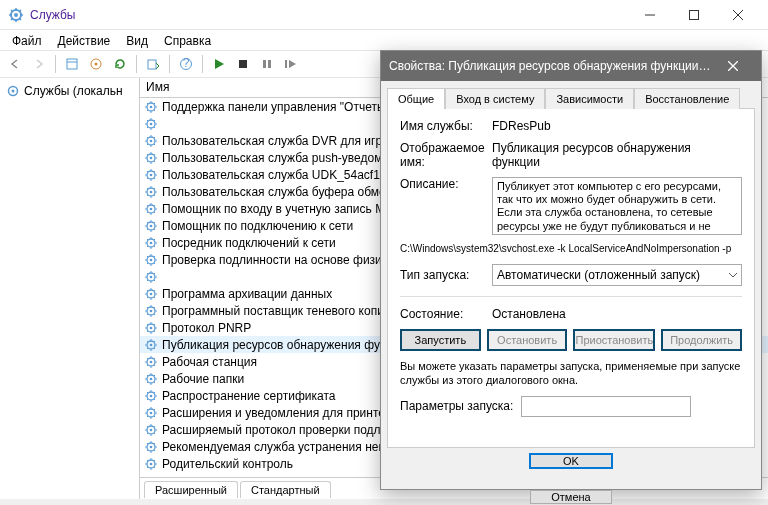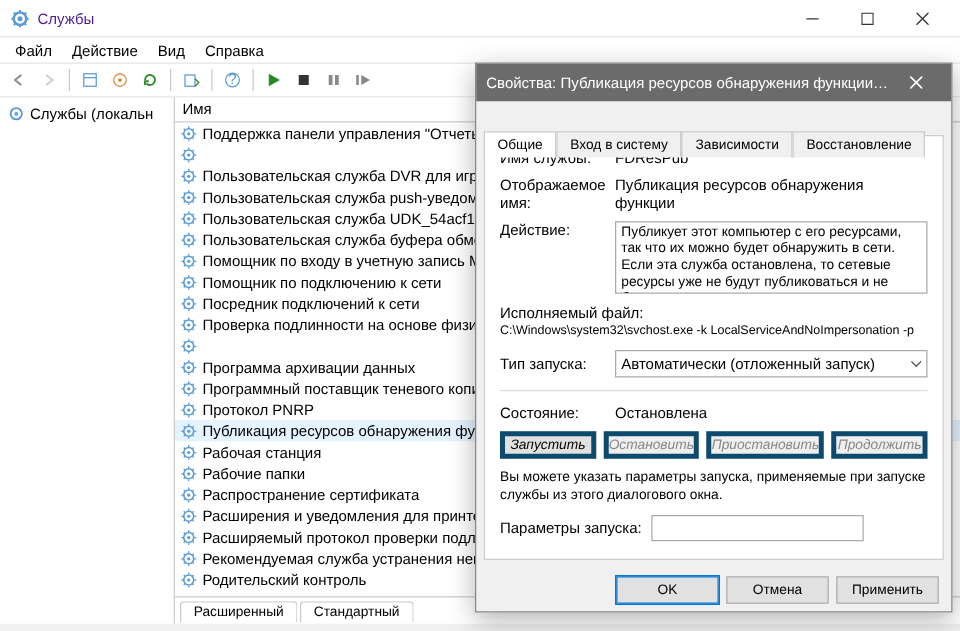--- a/index.html
+++ b/index.html
@@ -39,38 +39,38 @@
 
   .statusbar { height: 6px; background: #f0f0f0; }
 
   
   .dialog { position: absolute; left: 380px; top: 50px; width: 382px; height: 440px; background: #f0f0f0; box-shadow: 0 6px 20px rgba(0,0,0,0.3); border: 1px solid #888; }
   .dlg-title { height: 30px; background: #6b6b6b; color: #fff; display: flex; align-items: center; padding: 0 8px; }
   .dlg-title span { flex: 1; white-space: nowrap; overflow: hidden; text-overflow: ellipsis; }
   .dlg-close { width: 40px; height: 30px; display: flex; align-items: center; justify-content: center; color: #fff; }
 
   .dlg-tabs { display: flex; padding: 6px 6px 0 6px; gap: 0; }
-  .dtab { padding: 4px 10px; border: 1px solid #ccc; background: #f0f0f0; position: relative; top: 18px; border-bottom: none; font-size: 11px; }
+  .dtab { padding: 4px 10px; border: 1px solid #ccc; background: #f0f0f0; position: relative; top: 1px; border-bottom: none; font-size: 11px; }
   .dtab.active { background: #fff; z-index: 2; }
 
   .dlg-body { margin: 0 6px 6px 6px; background: #fff; border: 1px solid #ccc; padding: 10px 12px; height: calc(100% - 30px - 30px - 38px); font-size: 11px; }
   .frow { display: flex; margin-bottom: 8px; }
   .flabel { width: 92px; flex-shrink: 0; }
   .fval { flex: 1; }
   .desc-box { flex: 1; border: 1px solid #aaa; height: 58px; padding: 2px 4px; overflow-y: scroll; font-size: 11px; line-height: 1.2; }
   .exe-path { font-size: 10px; margin-top: 2px; margin-bottom: 10px; word-break: break-all; }
   .sel-startup { flex: 1; height: 22px; border: 1px solid #aaa; padding: 0 4px; background: #fff; display: flex; align-items: center; justify-content: space-between; }
   .hr { height: 1px; background: #ddd; margin: 10px 0; }
   .srv-btns { display: flex; gap: 6px; margin: 8px 0; }
-  .srv-btn { flex: 1; height: 22px; border: 4px solid #0c4a6e; background: #e1e1e1; display: flex; align-items: center; justify-content: center; font-size: 11px; font-style: italic; }
+  .srv-btn { flex: 1; height: 22px; border: 2px solid #0c4a6e; background: #e1e1e1; display: flex; align-items: center; justify-content: center; font-size: 11px; }
   .srv-btn.disabled { color: #888; background: #efefef; }
   .param-input { width: 170px; height: 21px; border: 1px solid #aaa; background: #fff; margin-left: 8px; }
   .note { font-size: 11px; line-height: 1.3; margin: 8px 0; }
 
-  .dlg-footer { height: 36px; display: flex; align-items: center; justify-content: flex-end; padding: 0 10px; gap: 6px; }
+  .dlg-footer { height: 36px; display: flex; align-items: center; justify-content: flex-start; padding: 0 10px; gap: 22px; flex-direction: column; }
   .dlg-btn { width: 82px; height: 22px; border: 1px solid #adadad; background: #e1e1e1; display: flex; align-items: center; justify-content: center; font-size: 11px; }
   .dlg-btn.default { border: 1px solid #0078d7; outline: 1px solid #0078d7; }
 
   svg { display: block; }
 </style>
 </head>
 <body>
 
 <div class="titlebar">
   <span class="icon">
@@ -437,24 +437,23 @@
   <div class="dlg-body">
     <div class="frow">
       <div class="flabel">Имя службы:</div>
       <div class="fval">FDResPub</div>
     </div>
     <div class="frow">
       <div class="flabel">Отображаемое имя:</div>
       <div class="fval">Публикация ресурсов обнаружения функции</div>
     </div>
     <div class="frow">
-      <div class="flabel">Действие:</div>
+      <div class="flabel">Описание:</div>
       <div class="desc-box">Публикует этот компьютер с его ресурсами, так что их можно будет обнаружить в сети. Если эта служба остановлена, то сетевые ресурсы уже не будут публиковаться и не будут</div>
     </div>
-    <div>Исполняемый файл:</div>
     <div class="exe-path">C:\Windows\system32\svchost.exe -k LocalServiceAndNoImpersonation -p</div>
     <div class="frow" style="align-items:center">
       <div class="flabel">Тип запуска:</div>
       <div class="sel-startup">
         <span>Автоматически (отложенный запуск)</span>
         <span>
             <svg width="8" height="8">
               <path d="M0 2l4 4 4-4" fill="none" stroke="#555"></path>
             </svg>
           </span>

